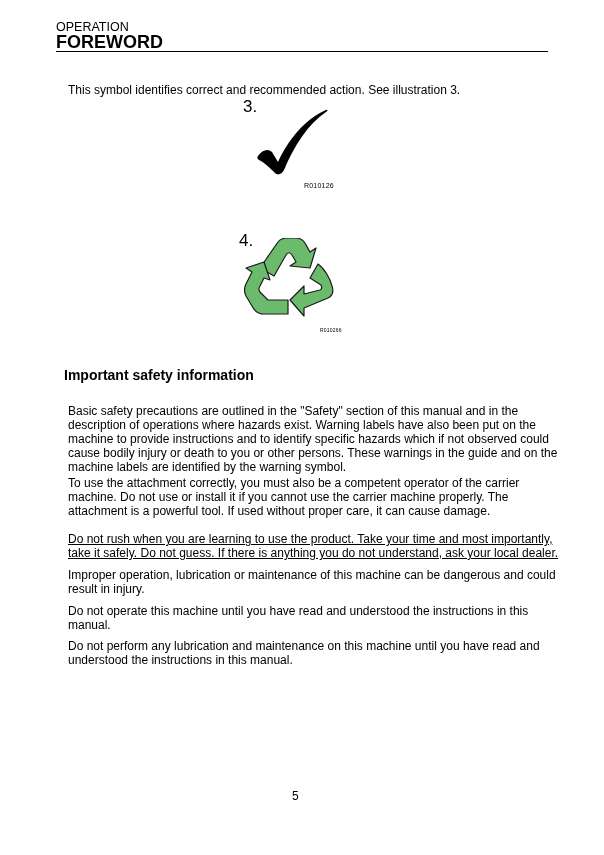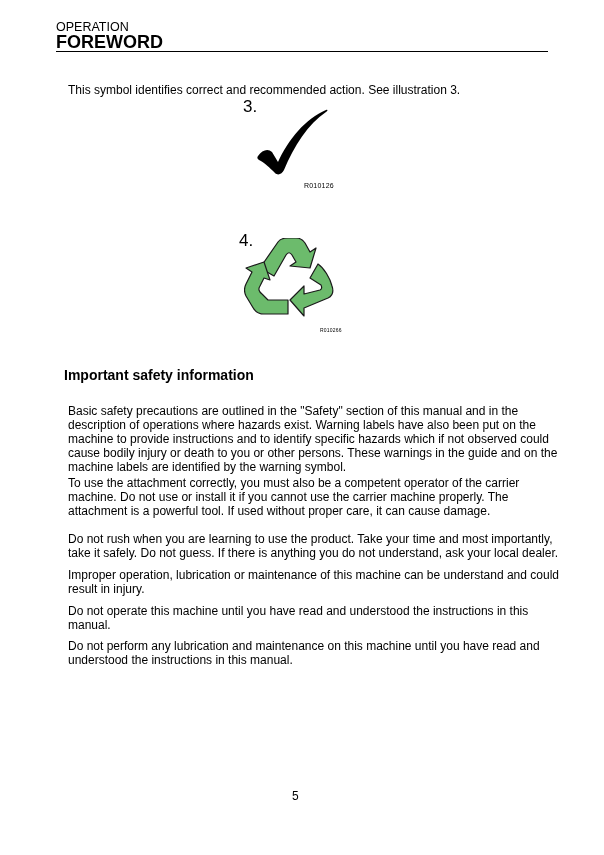--- a/index.html
+++ b/index.html
@@ -48,19 +48,19 @@
         <path d="M44 62 L44 76 L20 76 C14 76 10 72 8 68 L2 58 C0 54 0 50 2 46 L8 34 L2 30 L20 24 L26 42 L20 40 L16 48 C14 51 15 54 18 56 L24 62 Z"></path>
       </g>
     </svg>
     <div class="fig-code" style="left:84px; top:96px; font-size:5px;">R010266</div>
   </div>
 
   <h2 class="h2">Important safety information</h2>
 
   <p class="p" style="top:392px;">Basic safety precautions are outlined in the "Safety" section of this manual and in the description of operations where hazards exist. Warning labels have also been put on the machine to provide instructions and to identify specific hazards which if not observed could cause bodily injury or death to you or other persons. These warnings in the guide and on the machine labels are identified by the warning symbol.</p>
   <p class="p" style="top:464px;">To use the attachment correctly, you must also be a competent operator of the carrier machine. Do not use or install it if you cannot use the carrier machine properly. The attachment is a powerful tool. If used without proper care, it can cause damage.</p>
-  <p class="p" style="top:520px;">Do not rush when you are learning to use the product. Take your time and most importantly, take it safely. Do not guess. If there is anything you do not understand, ask your local dealer.</p>
-  <p class="p" style="top:556px;">Improper operation, lubrication or maintenance of this machine can be understand and could result in injury.</p>
+  <p class="p" style="top:520px;text-decoration:underline;">Do not rush when you are learning to use the product. Take your time and most importantly, take it safely. Do not guess. If there is anything you do not understand, ask your local dealer.</p>
+  <p class="p" style="top:556px;">Improper operation, lubrication or maintenance of this machine can be dangerous and could result in injury.</p>
   <p class="p" style="top:592px;">Do not operate this machine until you have read and understood the instructions in this manual.</p>
   <p class="p" style="top:627px;">Do not perform any lubrication and maintenance on this machine until you have read and understood the instructions in this manual.</p>
 
   <div class="pagenum">5</div>
 </div>
 
 </body></html>

